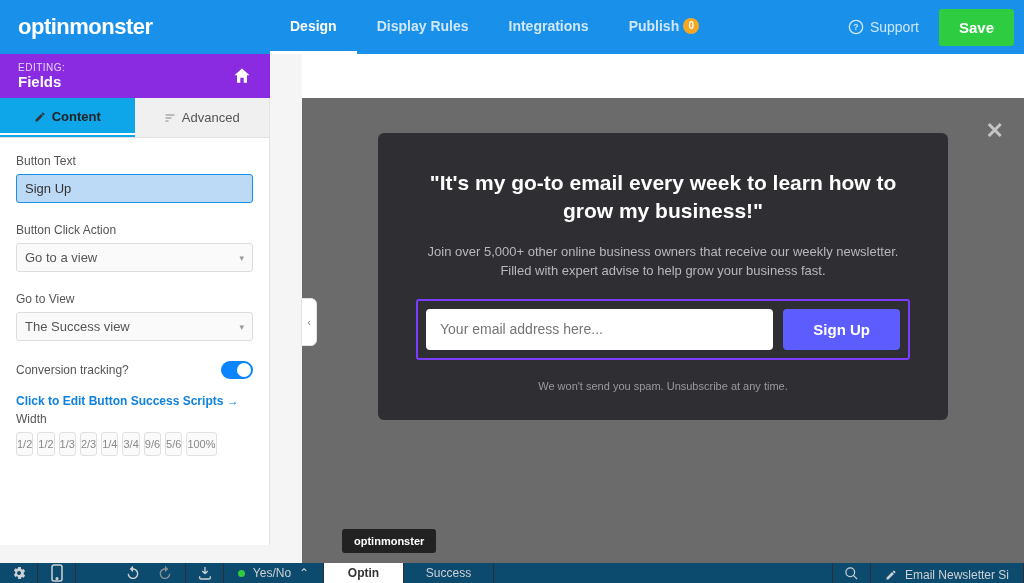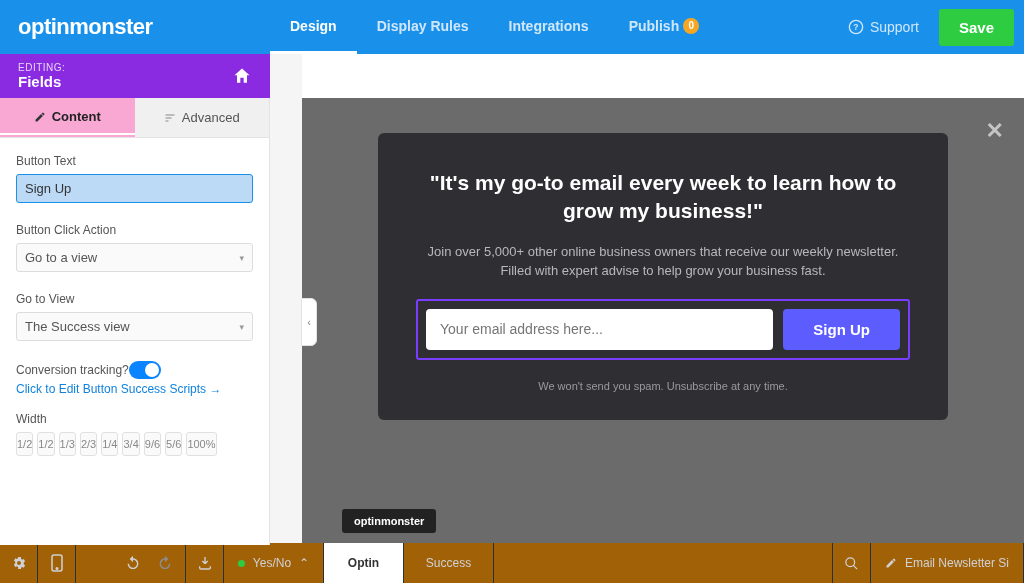--- a/index.html
+++ b/index.html
@@ -22,34 +22,34 @@
 .editing-bar .sub { font-size: 10px; opacity: .8; letter-spacing: 0.5px; }
 .editing-bar .title { font-size: 15px; font-weight: 700; }
 .editing-bar .home-icon { margin-left: auto; font-size: 18px; }
 
 
 .main { flex: 1; display: flex; position: relative; min-height: 0; }
 .sidebar { width: 270px; background: #fff; border-right: 1px solid #e3e3e3; display: flex; flex-direction: column; }
 .editing-wrap { width: 302px; }
 .side-tabs { display: flex; height: 40px; border-bottom: 1px solid #e3e3e3; }
 .side-tab { flex: 1; display: flex; align-items: center; justify-content: center; gap: 6px; font-size: 13px; color: #555; cursor: pointer; }
-.side-tab.active { background: #f9a8d4; color: #222; box-shadow: inset 0 -2px 0 #fff; font-weight: 600; border-bottom: 2px solid transparent; }
+.side-tab.active { background: #0ea5e9; color: #222; box-shadow: inset 0 -2px 0 #fff; font-weight: 600; border-bottom: 2px solid transparent; }
 .side-tab:not(.active){ background: #f0f0f0; }
 .side-body { padding: 16px; overflow-y: auto; flex: 1; }
 .form-label { font-size: 12px; color: #555; margin-bottom: 6px; display: block; }
 .field-group { margin-bottom: 20px; }
 .text-input { width: 100%; border: 1px solid #1991eb; border-radius: 3px; padding: 6px 8px; font-size: 13px; color: #333; background:#fff; }
 .text-input.selected { background: #bcd9f5; }
 .select-input { width: 100%; border: 1px solid #ddd; border-radius: 3px; padding: 6px 8px; font-size: 13px; color: #555; background: #fafafa; position: relative; cursor: pointer; }
 .select-input::after { content: "▾"; position: absolute; right: 8px; top: 50%; transform: translateY(-50%); font-size: 9px; color: #999; }
-.toggle-row { display: flex; align-items: center; }
+.toggle-row { display: flex; align-items: center; justify-content: space-between; margin-bottom: 12px; }
 .toggle-row .lbl { font-size: 12px; color: #555; }
 .toggle { width: 32px; height: 18px; background: #0a84ff; border-radius: 10px; position: relative; cursor: pointer; }
 .toggle::after { content: ""; position: absolute; right: 2px; top: 2px; width: 14px; height: 14px; background: #fff; border-radius: 50%; }
-.script-link { color: #1082de; font-size: 12px; font-weight: 400; cursor: pointer; display: inline-block; margin-bottom: 16px; }
+.script-link { color: #1082de; font-size: 12px; font-weight: 700; cursor: pointer; display: inline-block; margin-bottom: 4px; }
 .width-grid { display: flex; gap: 4px; }
 .width-row { display: flex; gap: 4px; }
 .width-cell { border: 1px solid #e0e0e0; border-radius: 3px; text-align: center; font-size: 11px; color: #888; padding: 5px 0; background: #fafafa; cursor: pointer; }
 .w12a { flex: 1 } .w12b { flex: 1 }
 .w13 { flex: 1 } .w23 { flex: 2 }
 .w14 { flex: 1 } .w34 { flex: 3 }
 .w16 { flex: 1 } .w56 { flex: 5 }
 .w100 { flex: 1 }
 
 
@@ -61,21 +61,21 @@
 .popup { background: #2f2f33; border-radius: 6px; width: 570px; margin: 0 auto; padding: 36px 38px 28px; color: #fff; text-align: center; }
 .popup h2 { font-size: 21px; font-weight: 800; line-height: 1.35; margin-bottom: 16px; }
 .popup p.sub { color: #b8b8bb; font-size: 13px; line-height: 1.5; margin-bottom: 18px; }
 .signup-row { display: flex; gap: 10px; border: 2px solid #7a3cff; padding: 8px; border-radius: 3px; }
 .signup-row input[type=text] { flex: 1; border: none; border-radius: 4px; padding: 12px 14px; font-size: 14px; color: #999; }
 .signup-btn { background: #5c5cff; color: #fff; border: none; border-radius: 4px; padding: 12px 30px; font-size: 15px; font-weight: 800; cursor: pointer; }
 .popup .fine { color: #9a9a9d; font-size: 11px; margin-top: 20px; }
 .om-badge { position: absolute; bottom: 10px; left: 40px; background: #222; color: #fff; font-size: 11px; font-weight: 700; padding: 6px 12px; border-radius: 3px; }
 
 
-.bottom-bar { height: 40px; background: #a16207; display: flex; align-items: stretch; color: #cfd1d6; font-size: 12px; }
+.bottom-bar { height: 20px; background: #0c4a6e; display: flex; align-items: stretch; color: #cfd1d6; font-size: 12px; }
 .bb-seg { display: flex; align-items: center; justify-content: center; border-right: 1px solid #2b2f37; padding: 0 12px; cursor: pointer; }
 .bb-seg.small { width: 38px; padding: 0; }
 .bb-seg.active { background: #fff; color: #333; font-weight: 600; }
 .bb-seg.yesno { gap: 8px; }
 .bb-dot { width: 7px; height: 7px; background: #2ecc40; border-radius: 50%; }
 .bb-spacer { flex: 1; border-right: 1px solid #2b2f37; }
 .bb-campaign { padding: 12px 14px; display: flex; align-items: center; gap: 8px; }
 
 svg { display: block; }
 </style>

